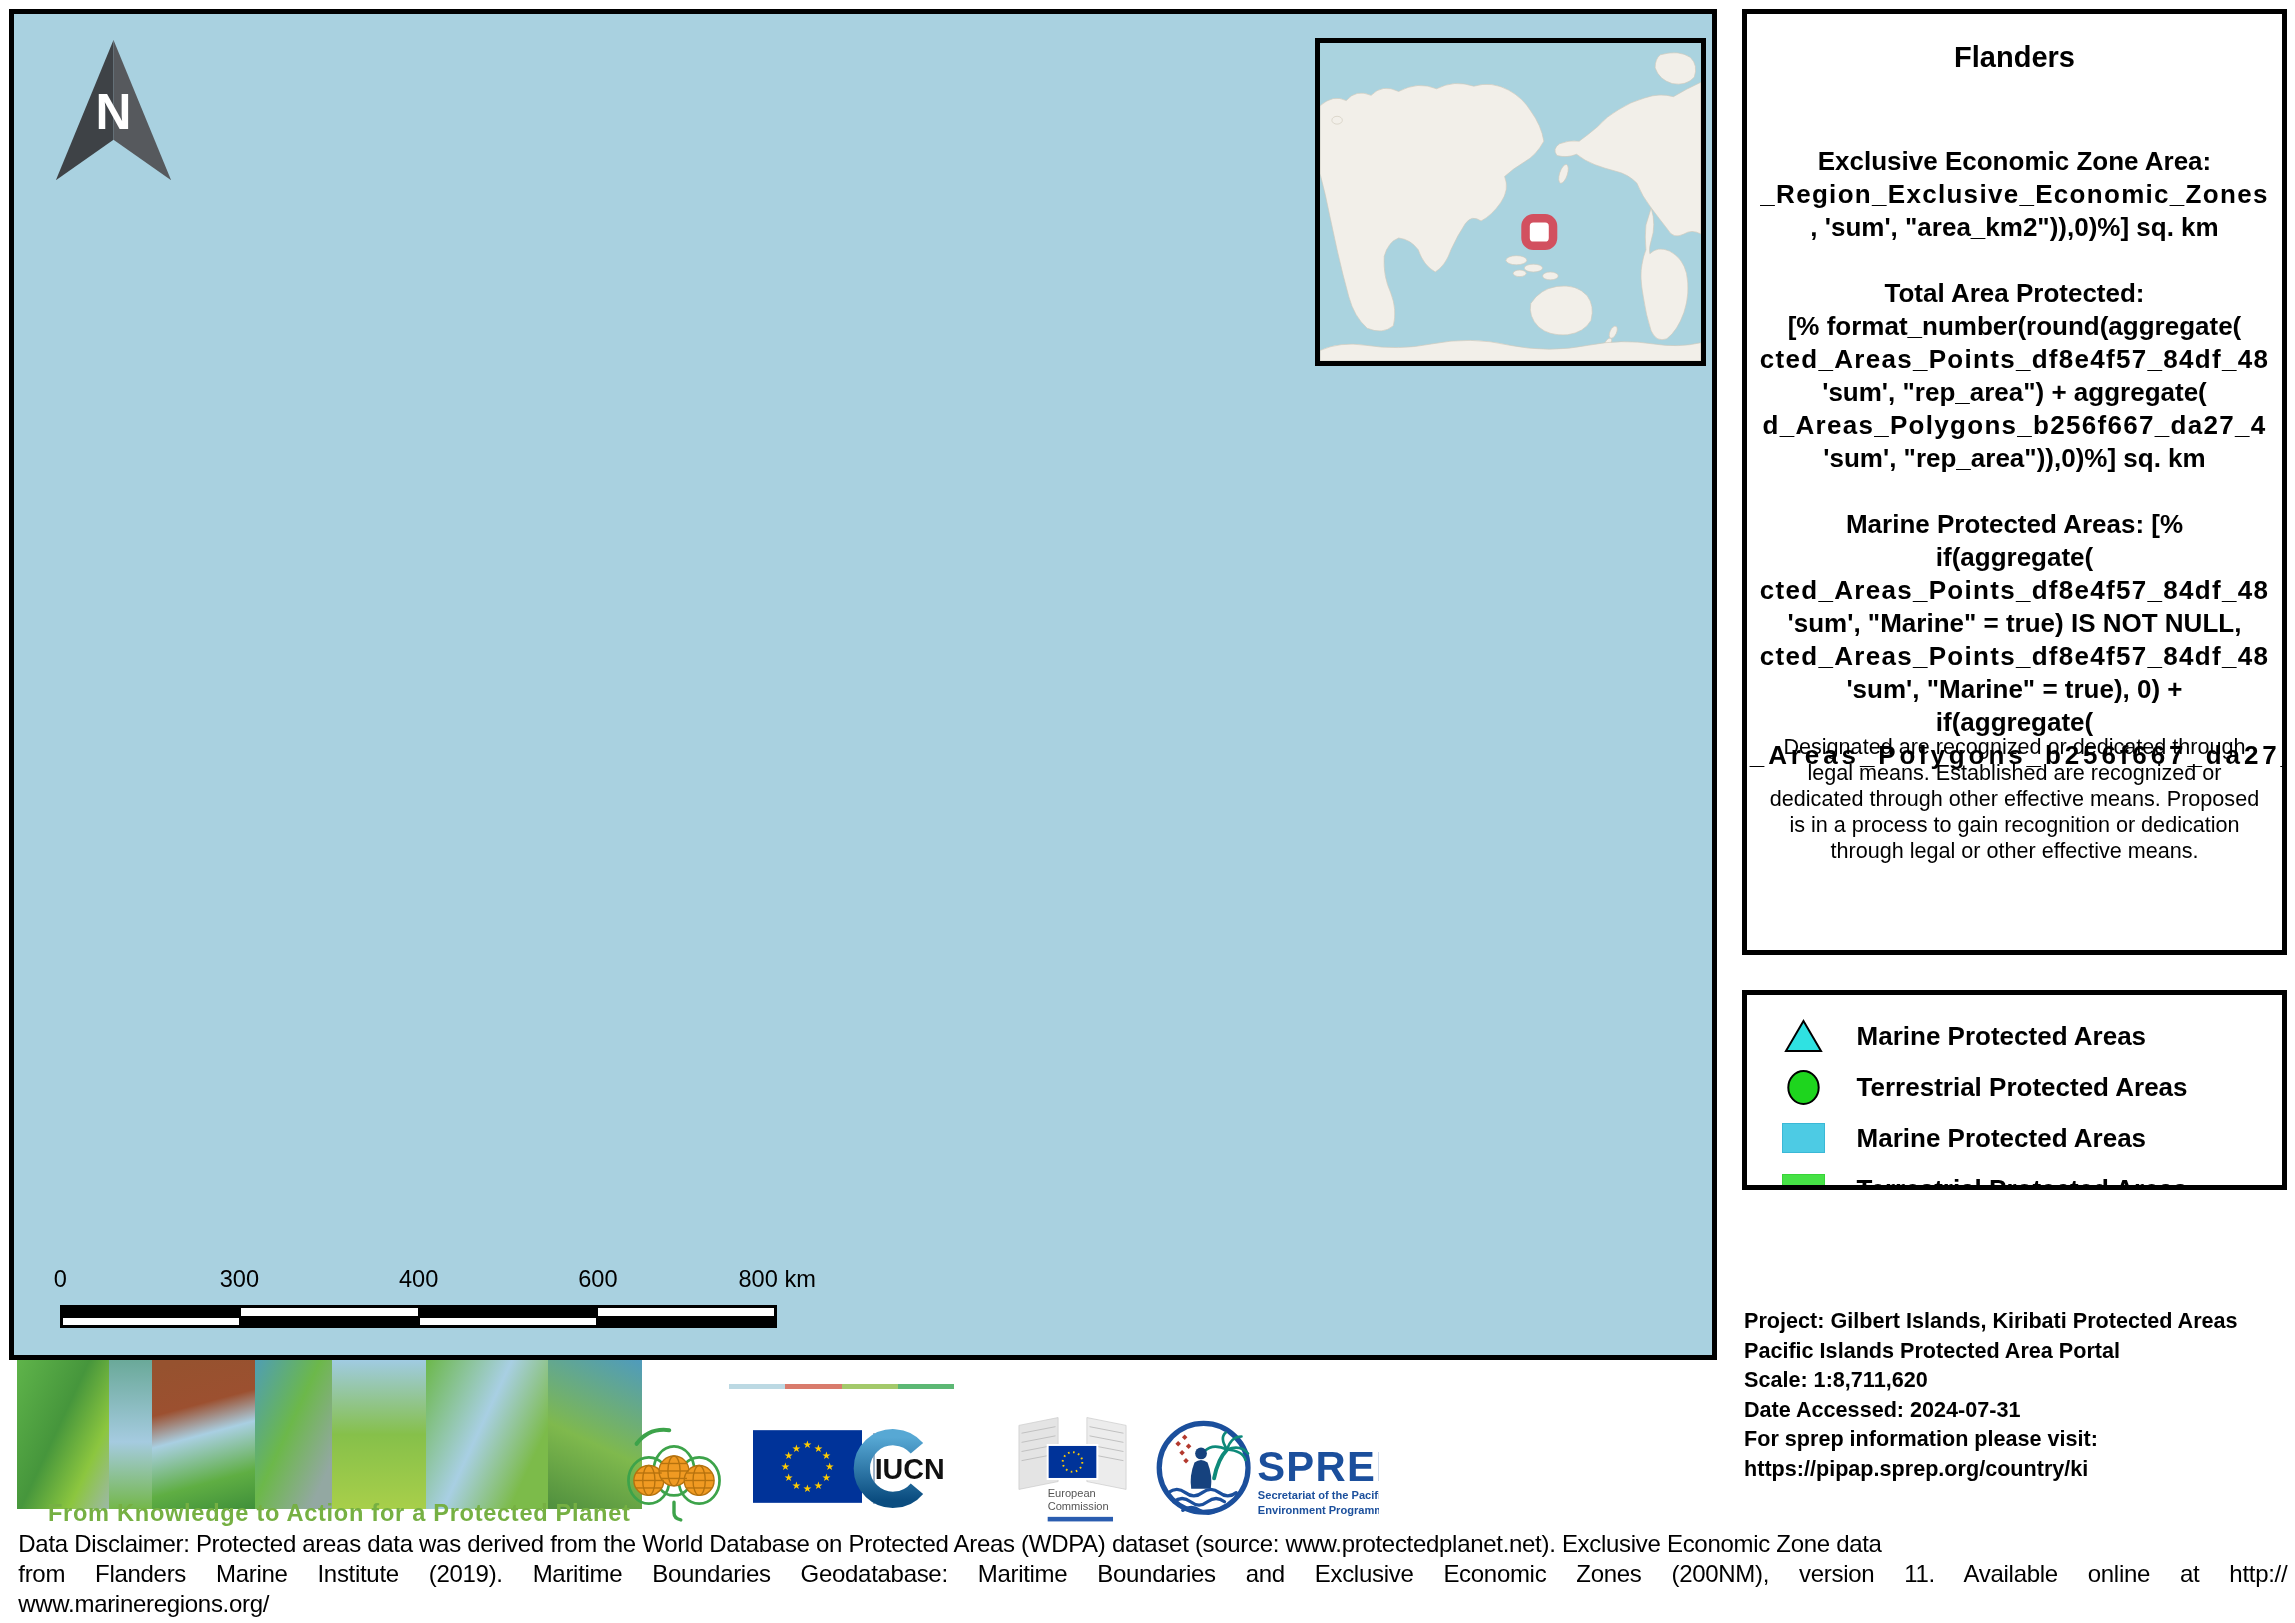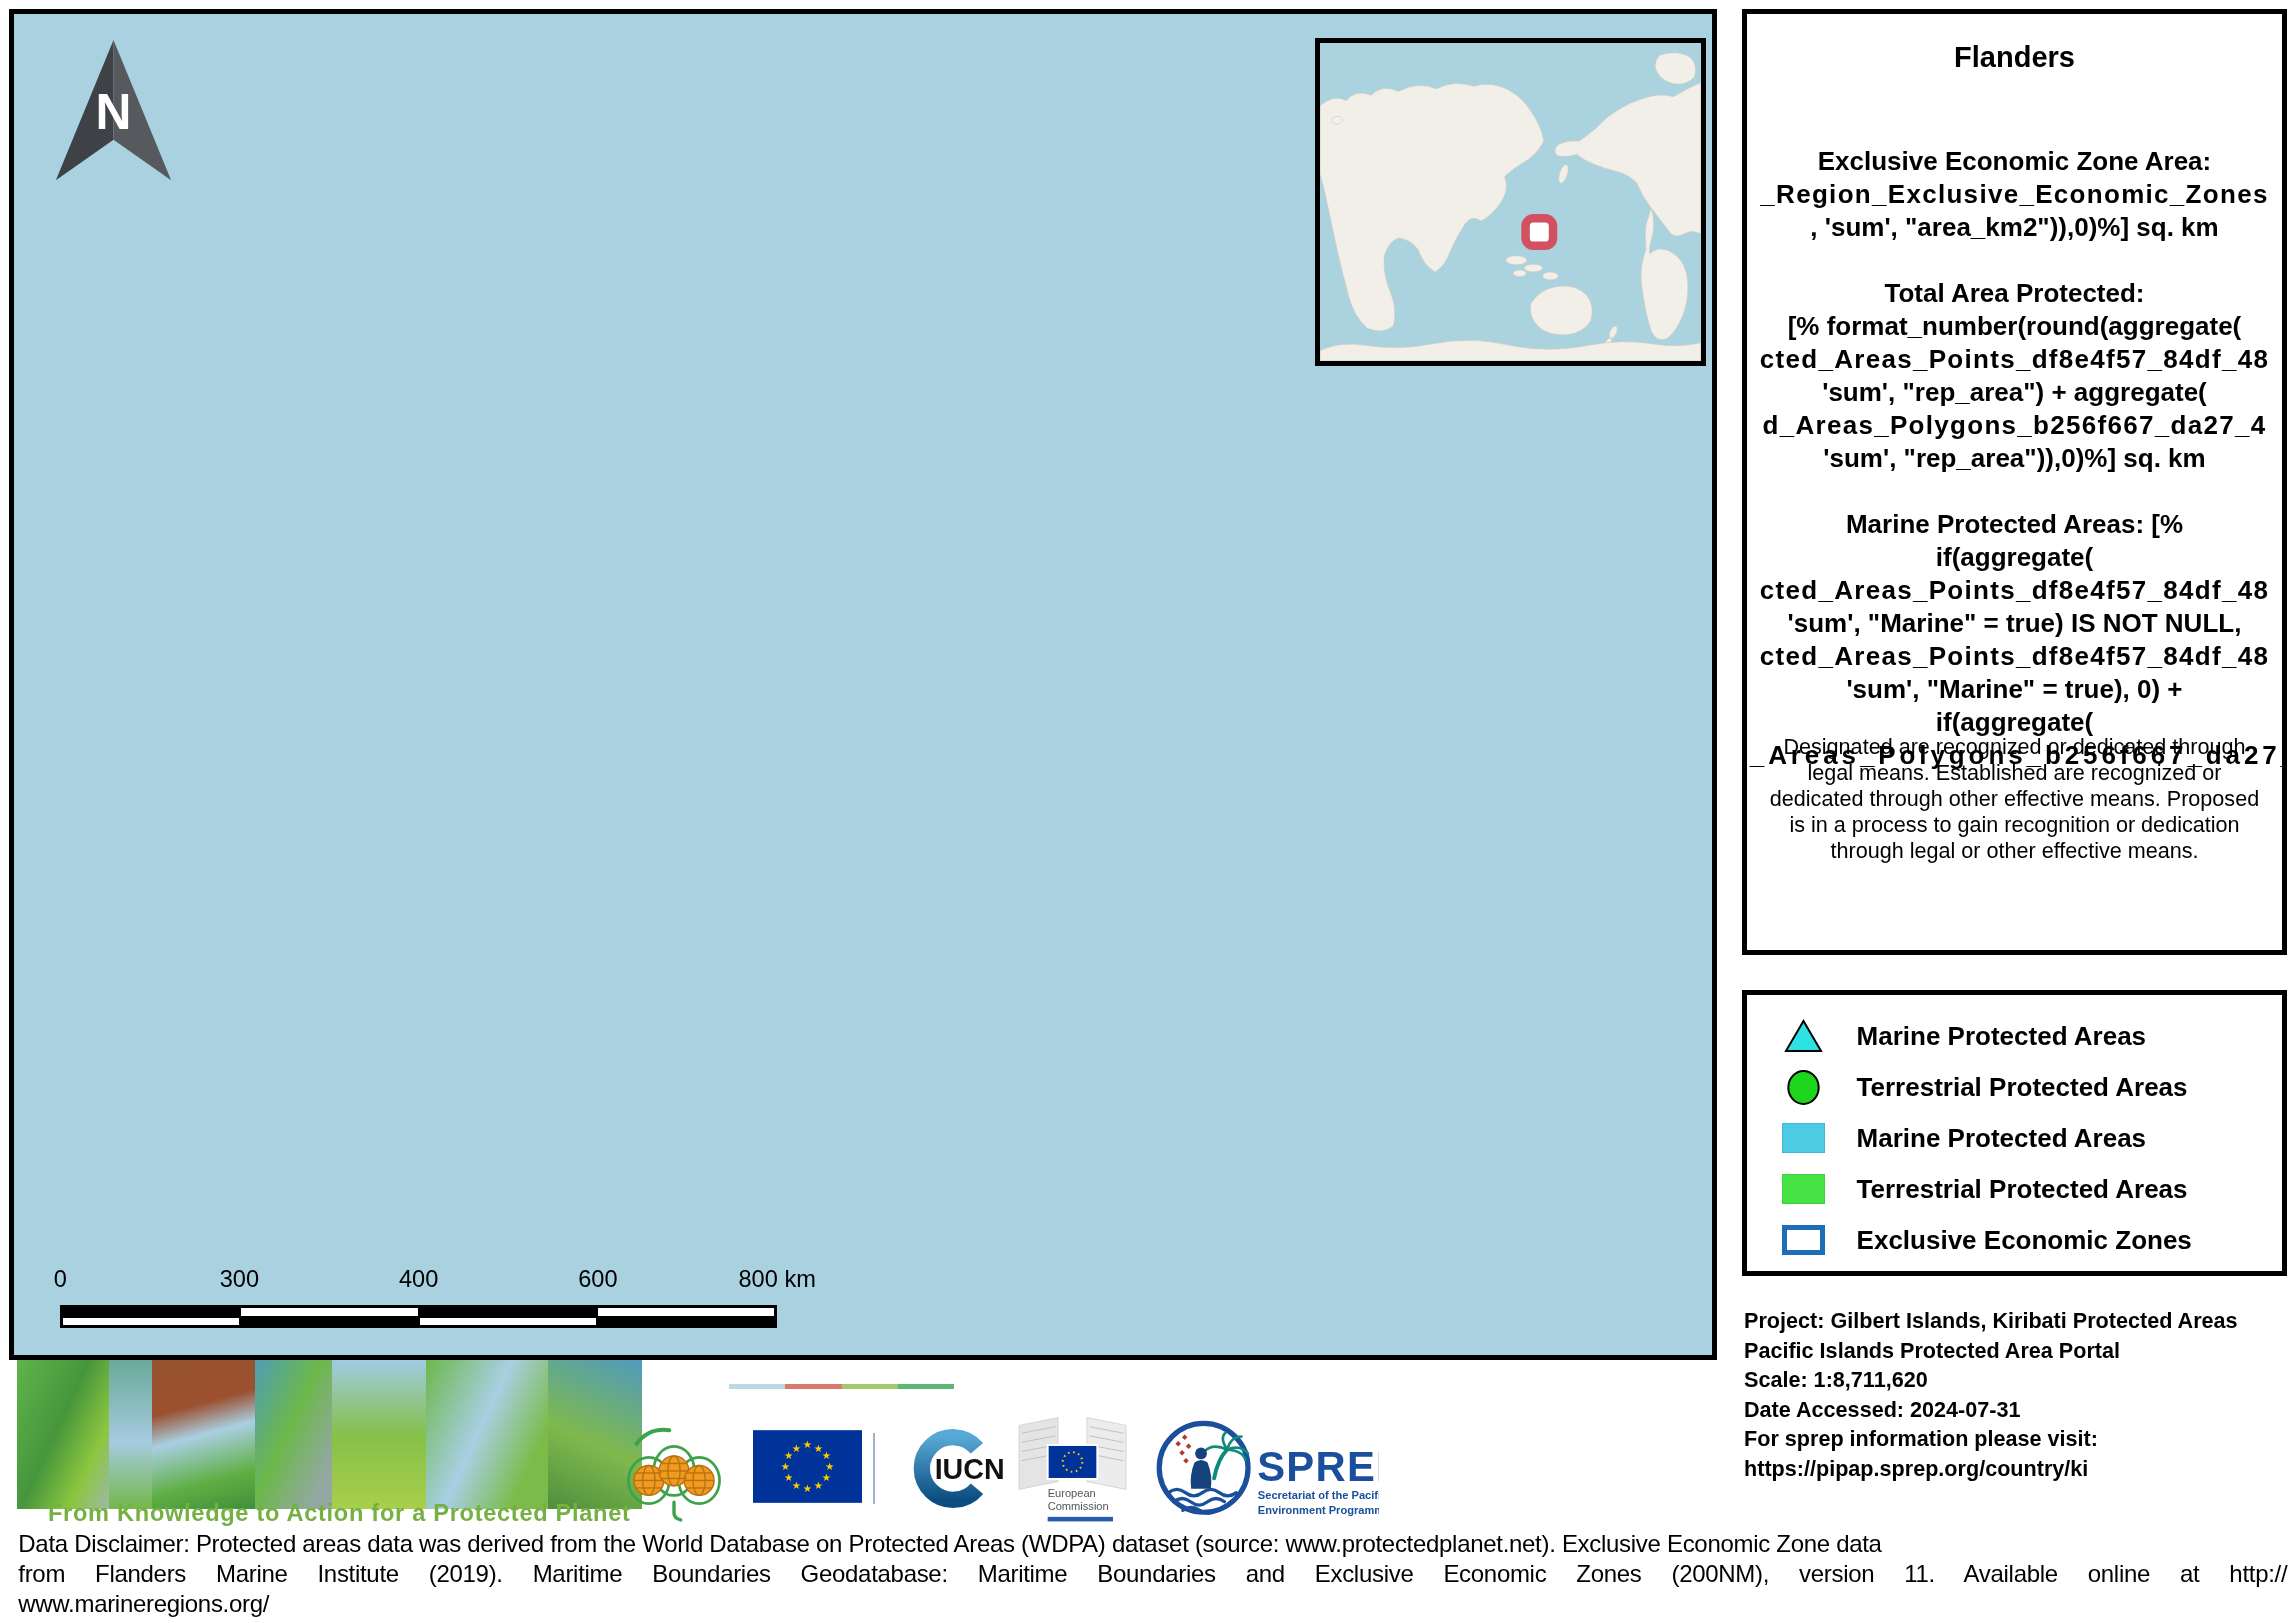--- a/index.html
+++ b/index.html
@@ -29,21 +29,21 @@
   .box1{top:9.2px;height:946px;text-align:center;padding-top:22px;}
   .b1-line{font:bold 26px/33px "Liberation Sans",sans-serif;white-space:nowrap;min-height:33px;}
   .b1-title{font-size:29px;line-height:43px;}
   .b1-clip{letter-spacing:1.3px;}
   .overlap-zone{position:relative;height:183px;margin-top:0;}
   .b1-overlap{position:absolute;top:0;left:50%;transform:translateX(-50%);
               font:bold 26px/33px "Liberation Sans",sans-serif;white-space:nowrap;letter-spacing:3.9px;}
   .b1-note{position:absolute;top:-5.2px;left:17px;right:17px;margin:0;
            font:21.6px/26px "Liberation Sans",sans-serif;font-weight:normal;text-align:center;}
 
-  .legend{top:990px;height:286px;padding:15.7px 0 0 19.6px;}
+  .legend{top:990px;height:200px;padding:15.7px 0 0 19.6px;}
   .legend-row{display:flex;align-items:center;height:51px;}
   .swatch-box{width:73px;display:flex;justify-content:center;align-items:center;}
   .sw{display:none;}
   .shape-triangle .sw-triangle{display:block;width:39px;height:34px;}
   .shape-circle .sw-circle{display:block;width:37px;height:37px;}
   .shape-rect .sw-rect{display:block;width:43px;height:30px;background:var(--fill);
                        border:1.3px solid var(--stroke);box-sizing:border-box;}
   .shape-rect-outline .sw-rect-outline{display:block;width:43px;height:30px;background:var(--fill);
                        border:5.2px solid var(--stroke);box-sizing:border-box;}
   .sw-triangle polygon{fill:var(--fill);stroke:var(--stroke);stroke-width:3;}
@@ -69,21 +69,21 @@
               color:#76B043;letter-spacing:0.7px;}
 
   .strip{position:absolute;left:729px;top:1384px;width:225px;height:4.6px;display:flex;}
   .strip-seg{flex:1;background:var(--fill);}
 
   .logo{position:absolute;}
   .logo svg{display:block;width:100%;height:100%;}
   .logo-acp{left:623px;top:1422px;width:102px;height:102px;}
   .logo-eu{left:753px;top:1430px;width:109px;height:73px;}
   .logo-divider{left:873px;top:1433px;width:2px;height:71px;background:#9fb3c8;}
-  .logo-iucn{left:912px;top:1419px;width:113px;height:99px;text-align:right;}
+  .logo-iucn{left:852px;top:1419px;width:113px;height:99px;text-align:right;}
   .logo-ec{left:1011px;top:1411px;width:123px;height:115px;}
   .logo-sprep{left:1151px;top:1413px;width:228px;height:111px;}
 
   .disclaimer{position:absolute;left:18.3px;top:1529px;width:2269px;}
   .dc-line{margin:0;font:24px/30px "Liberation Sans",sans-serif;letter-spacing:-0.3px;white-space:nowrap;}
   .dc-line.justify{white-space:normal;text-align:justify;text-align-last:justify;}
 </style>
 </head>
 <body>
 

